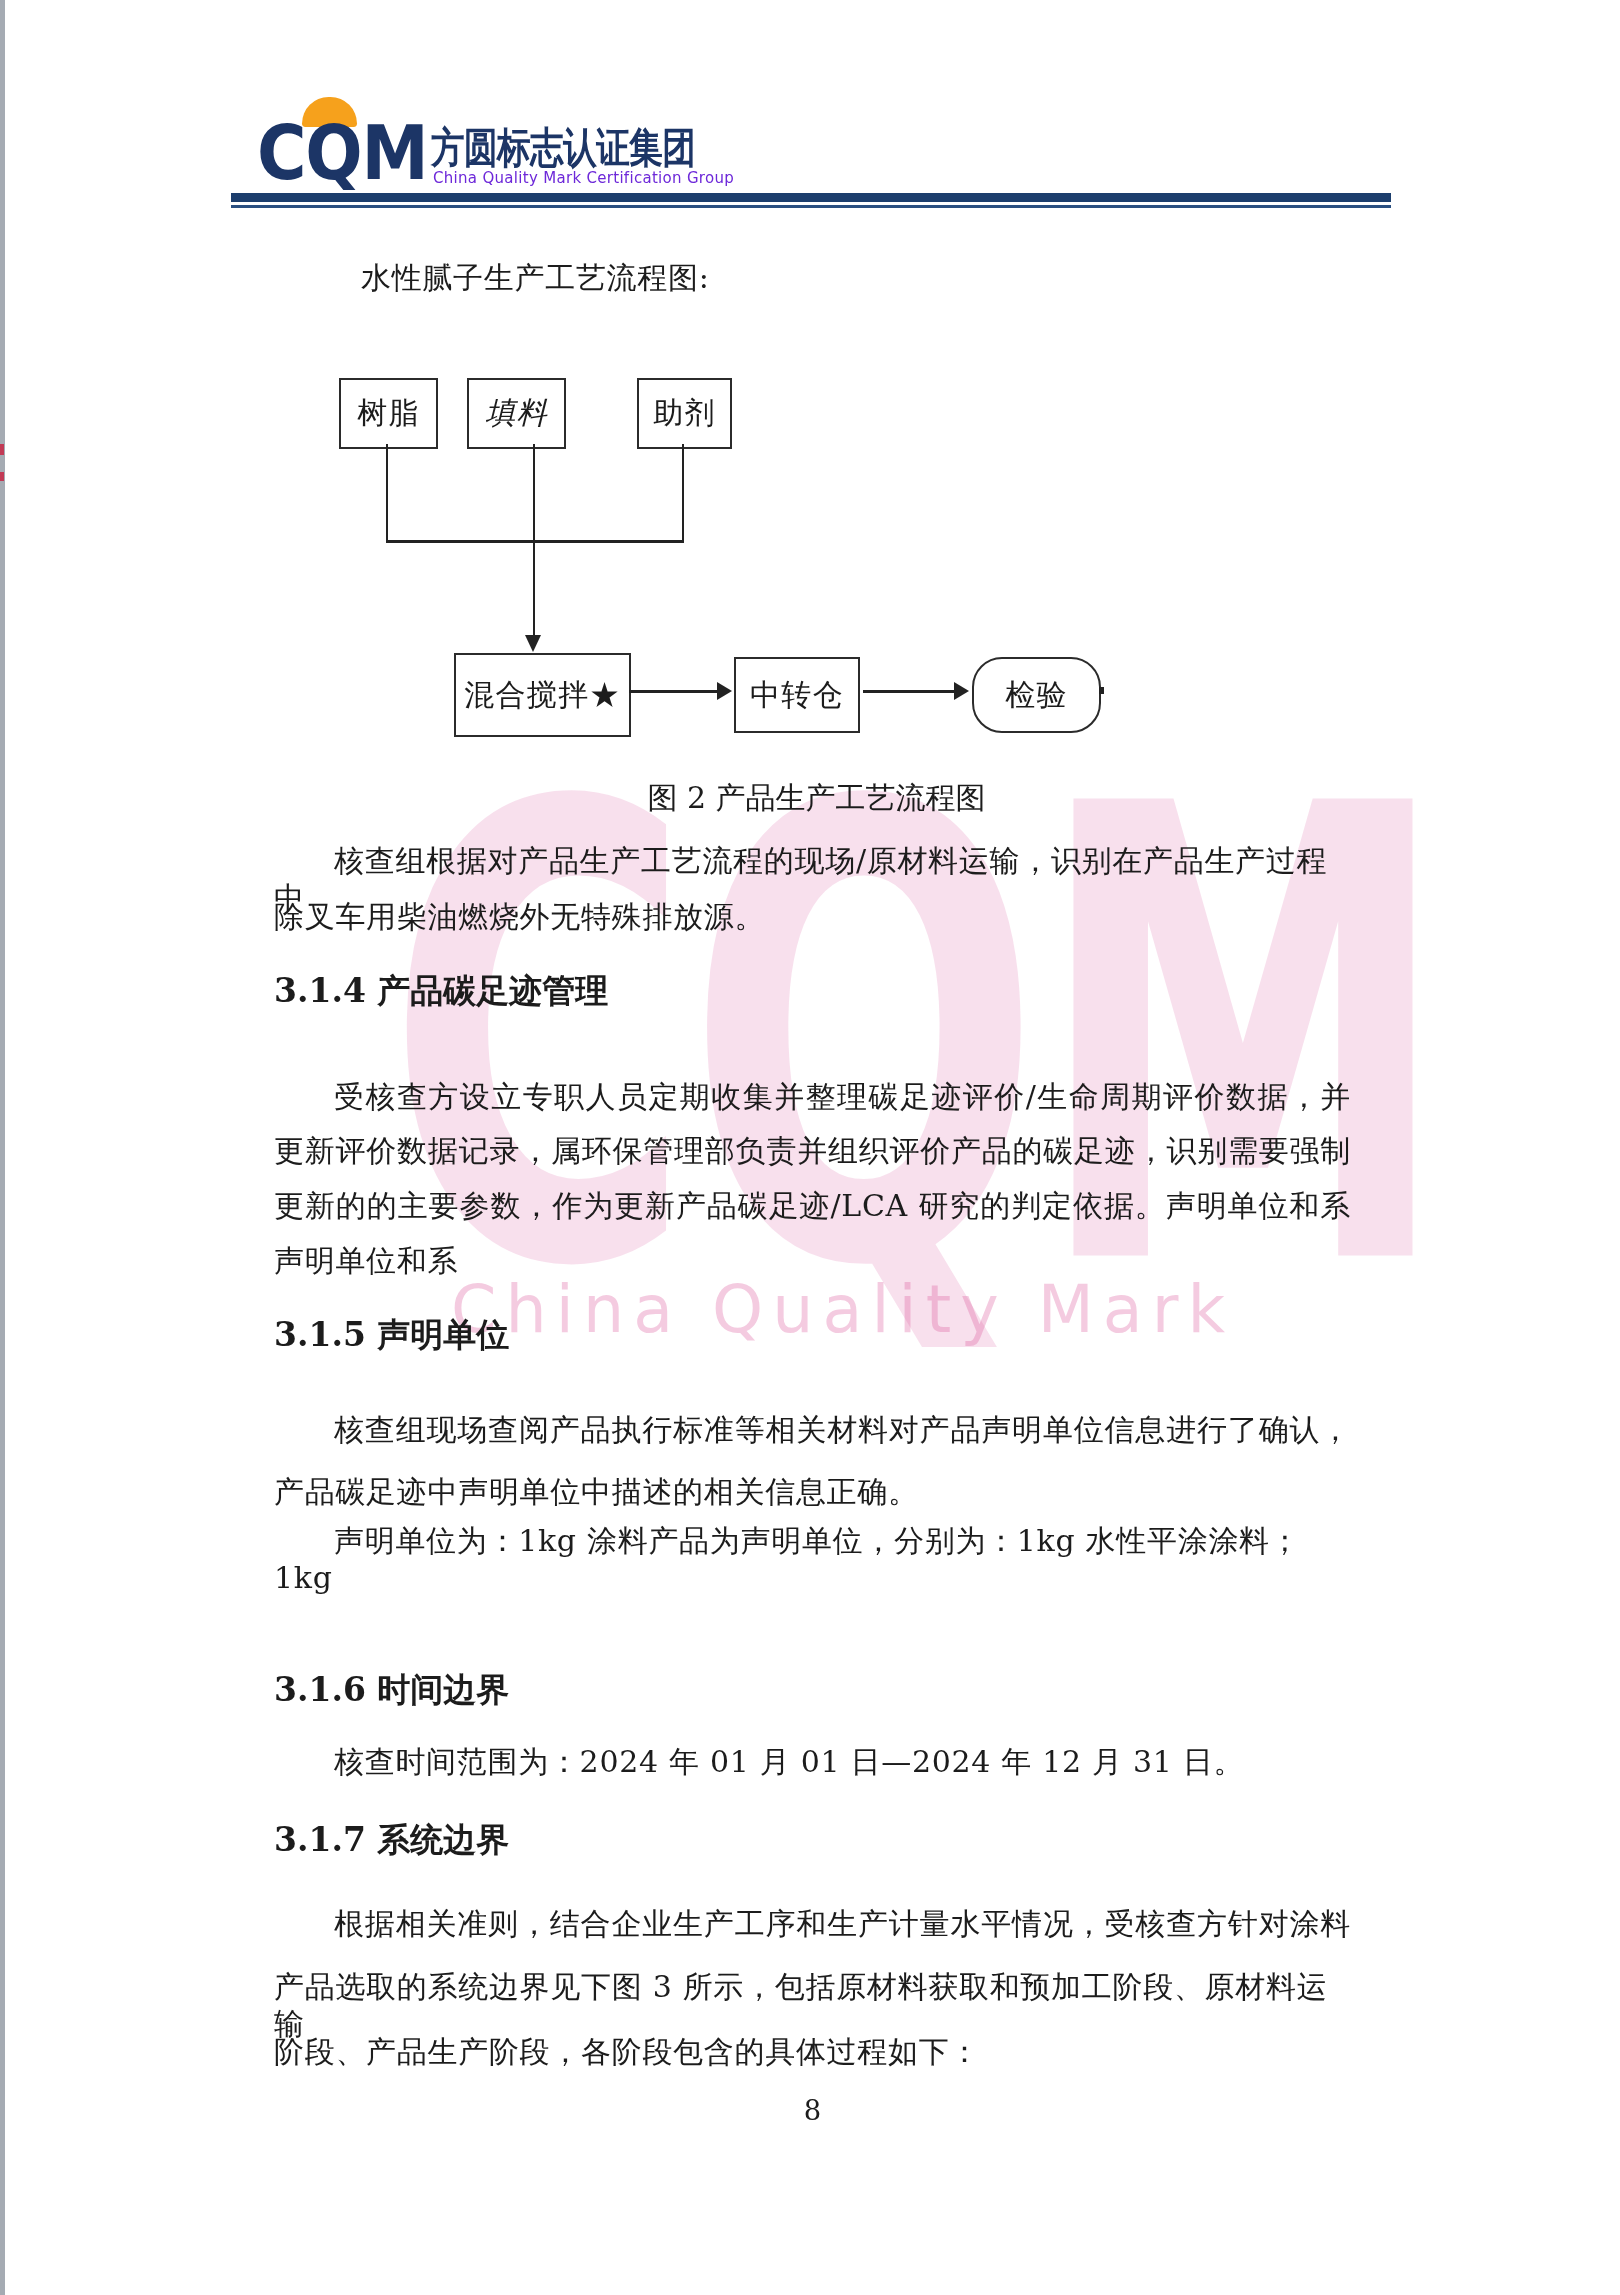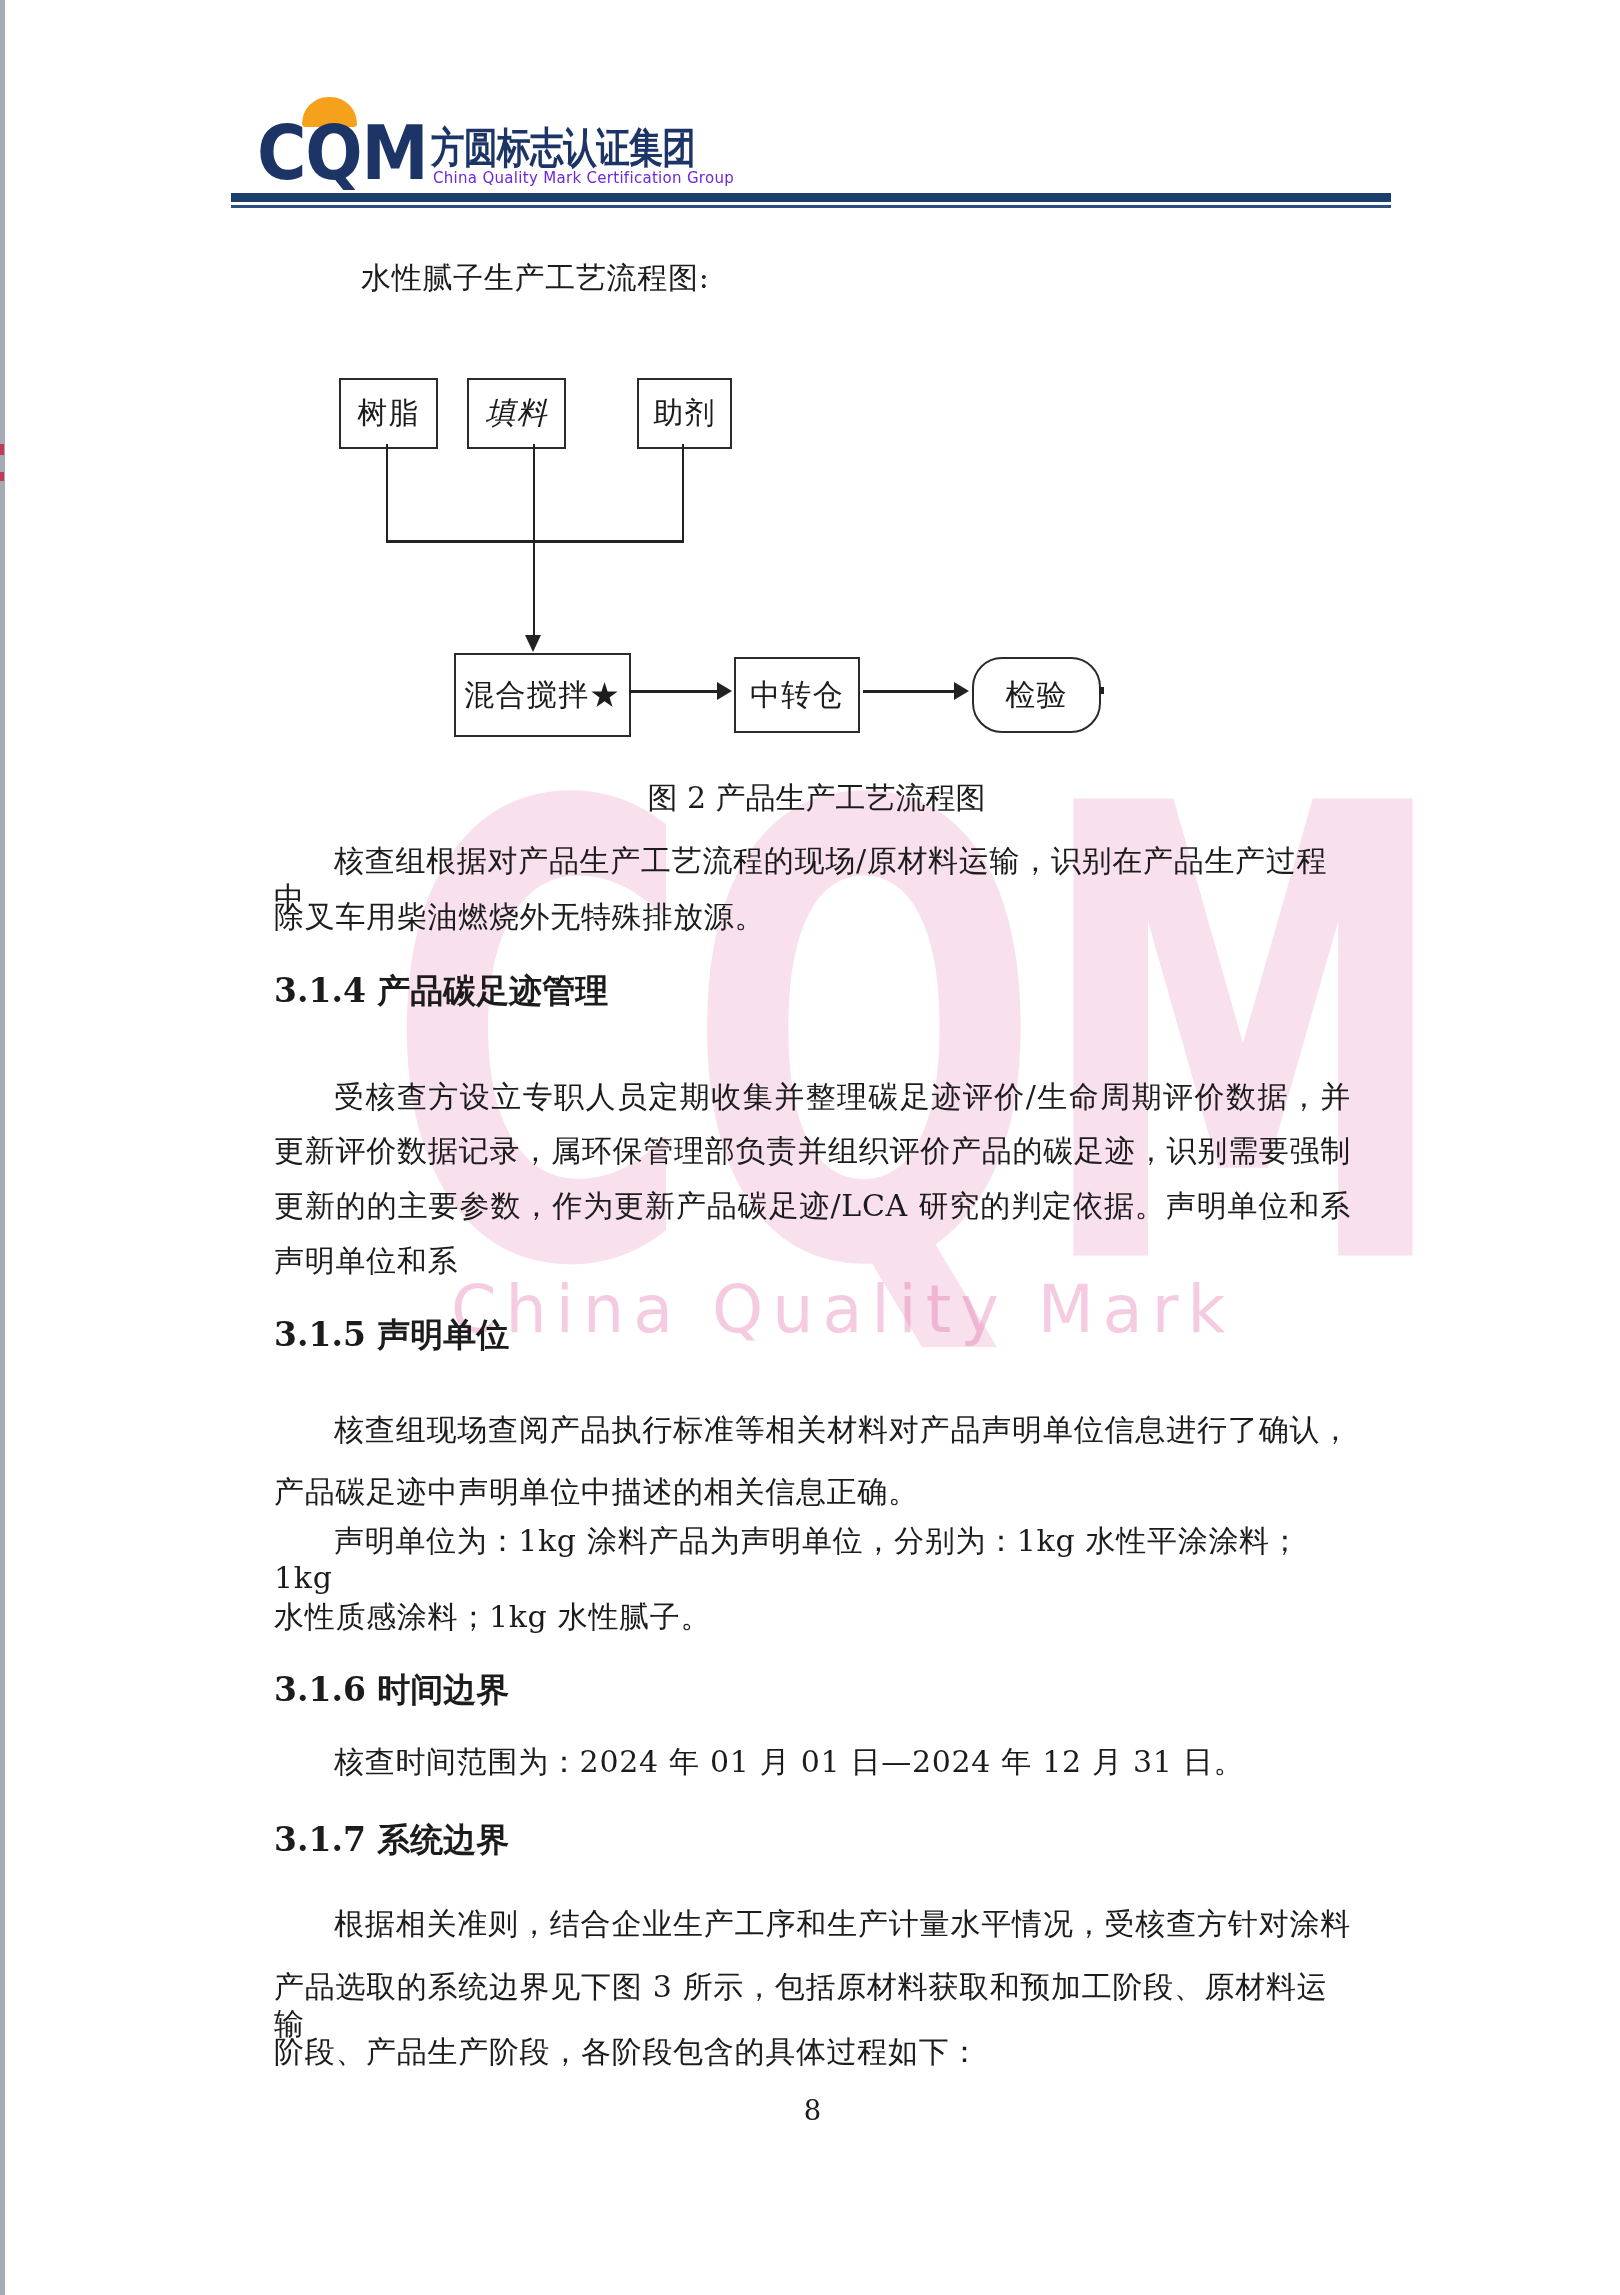--- a/index.html
+++ b/index.html
@@ -102,21 +102,20 @@
   <div class="abs heading" style="top:971px;">3.1.4 产品碳足迹管理</div>
   <div class="abs line jl ind" style="top:1078px;">受核查方设立专职人员定期收集并整理碳足迹评价/生命周期评价数据，并</div>
   <div class="abs line jl" style="top:1132px;">更新评价数据记录，属环保管理部负责并组织评价产品的碳足迹，识别需要强制</div>
   <div class="abs line jl" style="top:1187px;">更新的的主要参数，作为更新产品碳足迹/LCA 研究的判定依据。声明单位和系</div>
   <div class="abs line" style="top:1242px;">声明单位和系</div>
 
   <div class="abs heading" style="top:1315px;">3.1.5 声明单位</div>
   <div class="abs line jl ind" style="top:1411px;">核查组现场查阅产品执行标准等相关材料对产品声明单位信息进行了确认，</div>
   <div class="abs line" style="top:1473px;">产品碳足迹中声明单位中描述的相关信息正确。</div>
   <div class="abs line jl ind" style="top:1522px;">声明单位为：1kg 涂料产品为声明单位，分别为：1kg 水性平涂涂料；1kg</div>
-  <div class="abs line" style="top:1598px;">水性质感涂料；1kg 水性腻子。</div>
 
   <div class="abs heading" style="top:1670px;">3.1.6 时间边界</div>
   <div class="abs line ind" style="top:1743px;">核查时间范围为：2024 年 01 月 01 日—2024 年 12 月 31 日。</div>
 
   <div class="abs heading" style="top:1820px;">3.1.7 系统边界</div>
   <div class="abs line jl ind" style="top:1905px;text-align:center;">根据相关准则，结合企业生产工序和生产计量水平情况，受核查方针对涂料</div>
   <div class="abs line jl" style="top:1968px;">产品选取的系统边界见下图 3 所示，包括原材料获取和预加工阶段、原材料运输</div>
   <div class="abs line" style="top:2033px;">阶段、产品生产阶段，各阶段包含的具体过程如下：</div>
 
   <div class="abs pagenum">8</div>

